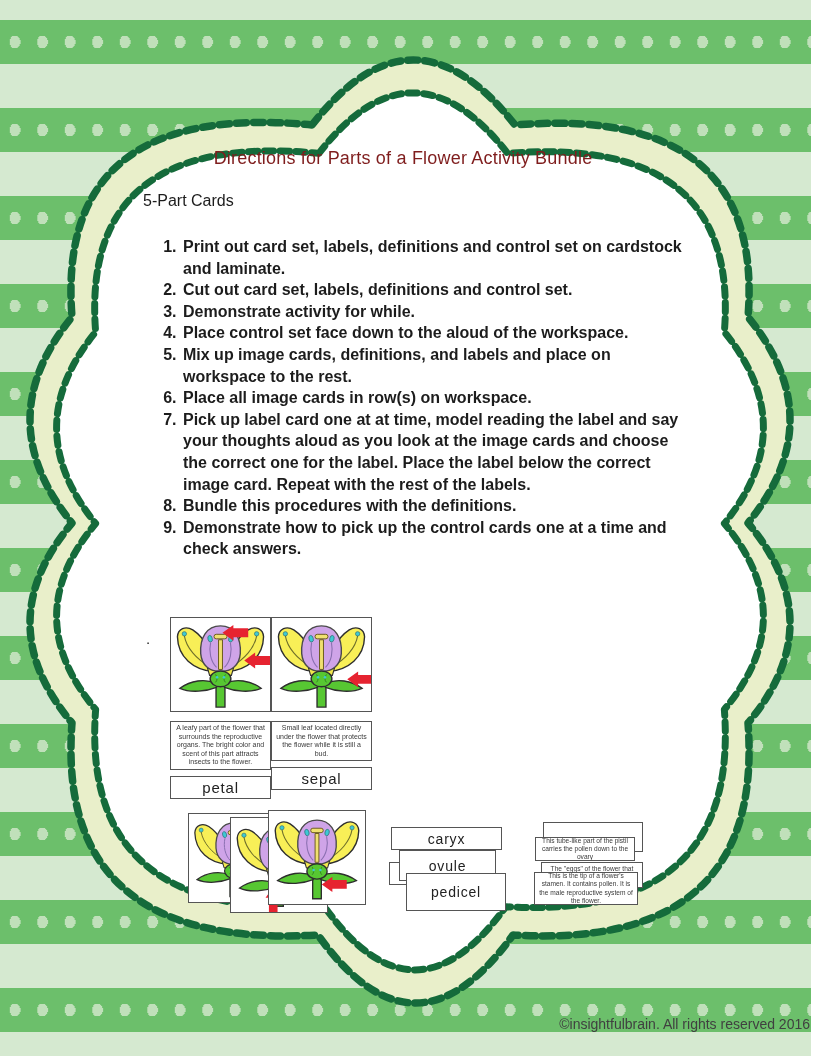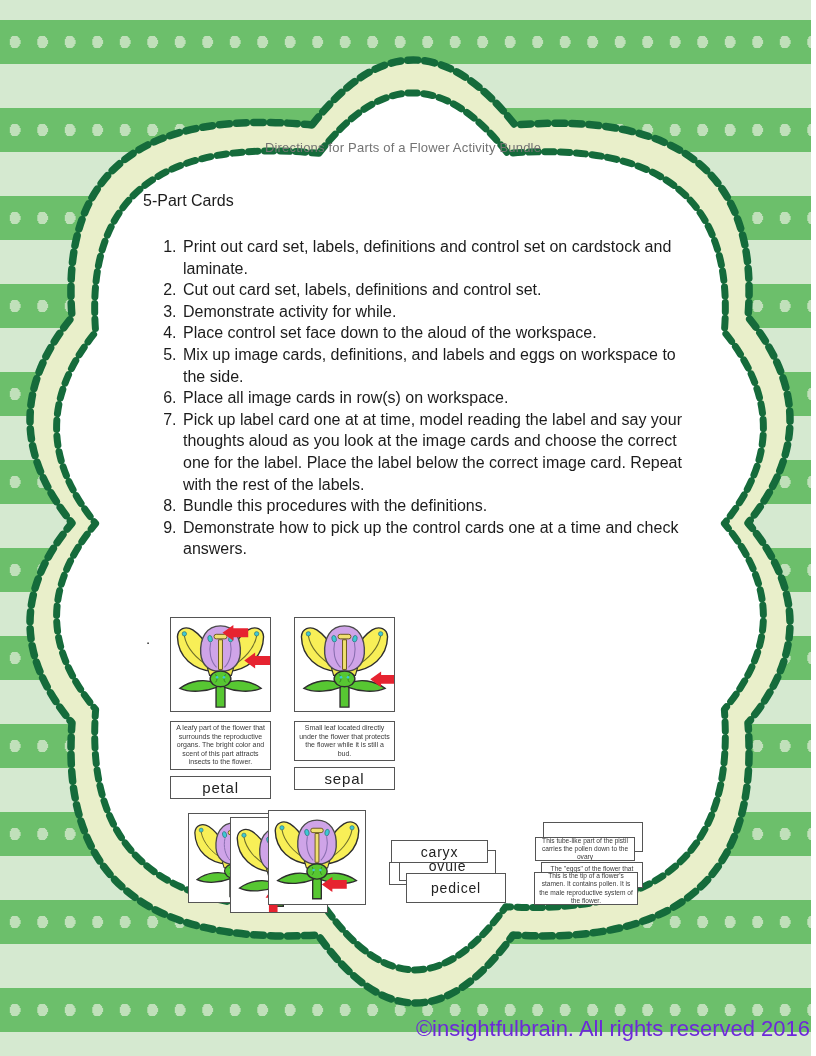--- a/index.html
+++ b/index.html
@@ -12,61 +12,61 @@
     position:absolute;left:0;top:-68px;width:811px;height:1190px;
     background:
       radial-gradient(5.5px 6.5px at 15px 22px, var(--dot-green) 98%, transparent 100%),
       repeating-linear-gradient(to bottom, var(--stripe-green) 0 44px, var(--stripe-pale) 44px 88px);
     background-size:27.5px 88px, auto;
   }
   
   .frame-svg{position:absolute;left:0;top:0;}
   
   .content{position:absolute;inset:0;color:#1c1c1c;}
-  .page-title{position:absolute;left:0;right:10px;top:140px;text-align:center;
-    font-size:13px;letter-spacing:.2px;color:#737373;}
+  .page-title{position:absolute;left:0;right:10px;top:148px;text-align:center;
+    font-size:18px;letter-spacing:.2px;color:#7f1d1d;}
   .subtitle{position:absolute;left:143px;top:192px;font-size:16px;}
   ol.instructions{position:absolute;left:143px;top:236px;width:505px;margin:0;
-    padding:0 0 0 38px;font-size:16px;line-height:21.6px;}
+    padding:0 0 0 38px;font-size:16px;line-height:21.6px;font-weight:bold;}
   ol.instructions li{margin:0;padding-left:2px;}
   .stray-mark{position:absolute;left:146px;top:630px;font-size:15px;}
   
-  .cards-row{position:absolute;left:170px;top:617px;display:flex;gap:23px;justify-content:flex-end;}
+  .cards-row{position:absolute;left:170px;top:617px;display:flex;justify-content:flex-end;}
   .card-col{width:101px;display:flex;flex-direction:column;}
   .img-card{box-sizing:border-box;width:101px;height:95px;background:#fff;
     border:1.6px solid #555;overflow:hidden;}
   .img-card svg{display:block;width:100%;height:100%;}
   .def-card{box-sizing:border-box;margin-top:9px;width:101px;min-height:38px;background:#fff;
     border:1.4px solid #555;display:flex;align-items:center;justify-content:center;
     padding:2px 3px;}
   .def-text{font-size:7px;line-height:1.22;text-align:center;color:#3a3a3a;}
   .label-card{box-sizing:border-box;margin-top:6px;width:101px;height:23px;background:#fff;
     border:1.4px solid #555;display:flex;align-items:center;justify-content:center;}
   .label-text{font-size:15px;letter-spacing:.8px;color:#222;}
   
   .bottom-stacks{position:absolute;left:185px;top:808px;width:480px;height:125px;}
   .stack-card{position:absolute;box-sizing:border-box;background:#fff;border:1.5px solid #555;overflow:hidden;}
   .stack-img svg{display:block;width:100%;height:100%;}
   .stack-img.p0{left:3px;top:5px;width:92px;height:90px;z-index:11;}
   .stack-img.p1{left:45px;top:9px;width:98px;height:96px;z-index:12;}
   .stack-img.p2{left:83px;top:2px;width:98px;height:95px;z-index:13;}
   .stack-label{display:flex;align-items:center;justify-content:center;}
   .stack-label .label-text{font-size:14px;}
-  .stack-label.p0{left:206px;top:32px;width:97px;height:23px;z-index:13;}
+  .stack-label.p0{left:206px;top:19px;width:111px;height:23px;z-index:13;}
   .stack-label.p1{left:214px;top:42px;width:97px;height:31px;z-index:12;}
   .stack-label.p2{left:204px;top:54px;width:100px;height:23px;z-index:11;}
-  .stack-label.p3{left:221px;top:65px;width:100px;height:30px;z-index:14;}
+  .stack-label.p3{left:221px;top:65px;width:100px;height:38px;z-index:14;}
   .stack-def{display:flex;align-items:center;justify-content:center;padding:2px 3px;}
   .stack-def .def-text{font-size:6.6px;}
   .stack-def.p0{left:358px;top:14px;width:100px;height:30px;z-index:11;}
   .stack-def.p1{left:350px;top:29px;width:100px;height:24px;z-index:12;}
   .stack-def.p2{left:356px;top:54px;width:102px;height:26px;z-index:13;align-items:flex-start;}
   .stack-def.p3{left:349px;top:64px;width:104px;height:33px;z-index:14;}
   
-  .footer{position:absolute;right:6px;top:1016px;font-size:22px;color:#6d28d9;}
+  .footer{position:absolute;right:6px;top:1016px;font-size:14px;color:#404040;}
 </style>
 </head>
 <body>
 
 <div class="stripes"></div>
 
 <svg class="frame-svg" width="816" height="1056" viewBox="0 0 816 1056">
   <path d="M312 125 Q413 -5 515 125 Q765 105 748 317 Q832 420 748 523 Q832 623 748 723 Q765 950 513 935 Q415 1071 318 935 Q55 950 72 723 Q-12 623 72 523 Q-12 420 72 317 Q55 100 312 125 Z" fill="var(--frame-cream)" stroke="var(--dash-green)" stroke-width="7.5" stroke-dasharray="10 7" stroke-linecap="round" stroke-linejoin="round"></path>
   <path d="M312 125 Q413 -5 515 125 Q765 105 748 317 Q832 420 748 523 Q832 623 748 723 Q765 950 513 935 Q415 1071 318 935 Q55 950 72 723 Q-12 623 72 523 Q-12 420 72 317 Q55 100 312 125 Z" transform="translate(28.7 37.1) scale(0.93)" fill="#ffffff" stroke="var(--dash-green)" stroke-width="7.5" stroke-dasharray="10 7" stroke-linecap="round" stroke-linejoin="round"></path>
 </svg>
@@ -101,21 +101,21 @@
 </svg>
 
 <div class="content">
   <div class="page-title">Directions for Parts of a Flower Activity Bundle</div>
   <div class="subtitle">5-Part Cards</div>
   <ol class="instructions">
       <li>Print out card set, labels, definitions and control set on cardstock and laminate.</li>
       <li>Cut out card set, labels, definitions and control set.</li>
       <li>Demonstrate activity for while.</li>
       <li>Place control set face down to the aloud of the workspace.</li>
-      <li>Mix up image cards, definitions, and labels and eggs on workspace to the side.</li>
+      <li>Mix up image cards, definitions, and labels and place on workspace to the rest.</li>
       <li>Place all image cards in row(s) on workspace.</li>
       <li>Pick up label card one at at time, model reading the label and say your thoughts aloud as you look at the image cards and choose the correct one for the label. Place the label below the correct image card. Repeat with the rest of the labels.</li>
       <li>Bundle this procedures with the definitions.</li>
       <li>Demonstrate how to pick up the control cards one at a time and check answers.</li>
     </ol>
   <div class="stray-mark">.</div>
   <div class="cards-row">
       <div class="card-col">
     <div class="img-card">
       <svg viewBox="0 0 100 90">

